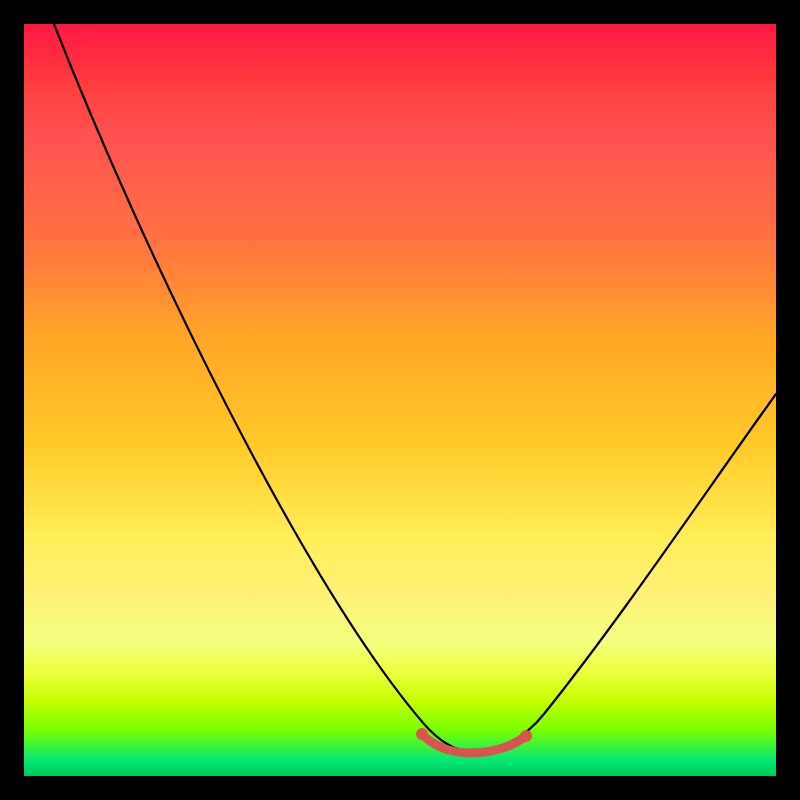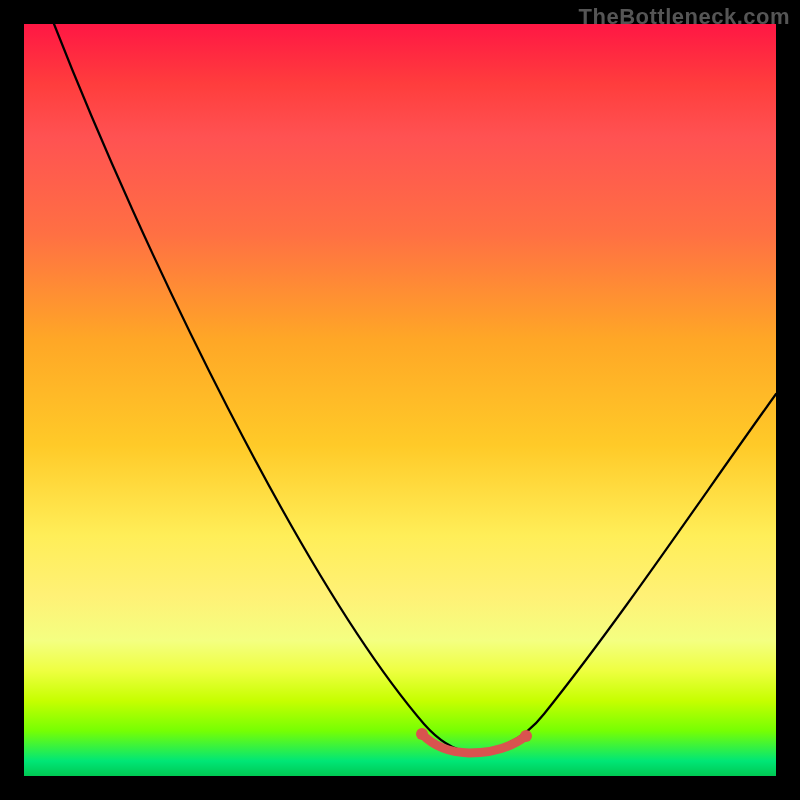--- a/index.html
+++ b/index.html
@@ -70,21 +70,20 @@
     stroke-linecap: round;
   }
   .curve circle.knob {
     fill: #d9534f;
   }
 </style>
 </head>
 <body>
 
 <div class="frame">
-  <div class="watermark">TheBottleneck.com</div>
 
   <div class="plot">
     <svg class="curve" viewBox="0 0 752 752">
       <path class="main" d="M 30 0
            C 120 230, 280 560, 400 700
            C 415 717, 430 726, 445 728"></path>
       <path class="main" d="M 445 728
            C 470 728, 498 718, 520 690
            C 600 590, 680 470, 752 370"></path>
       <path class="highlight" d="M 398 710

